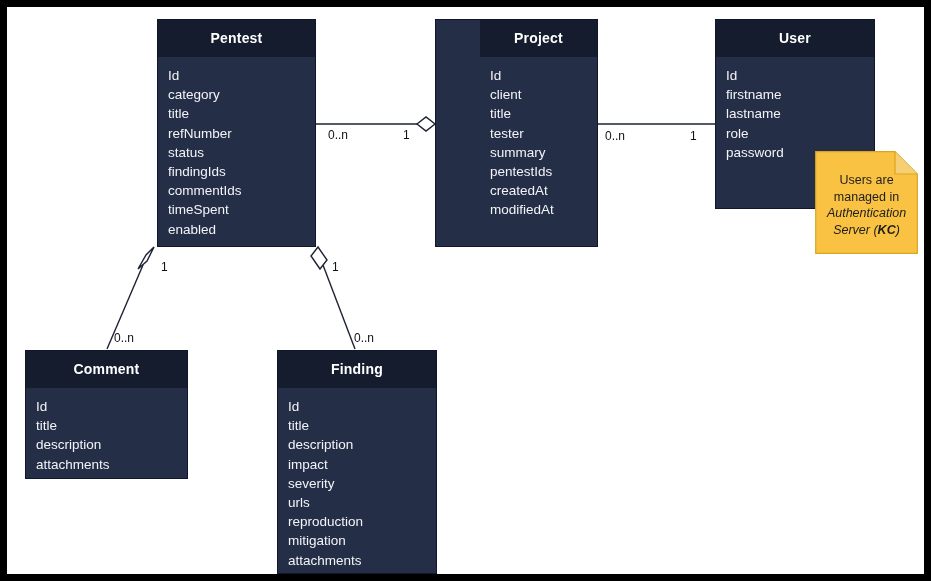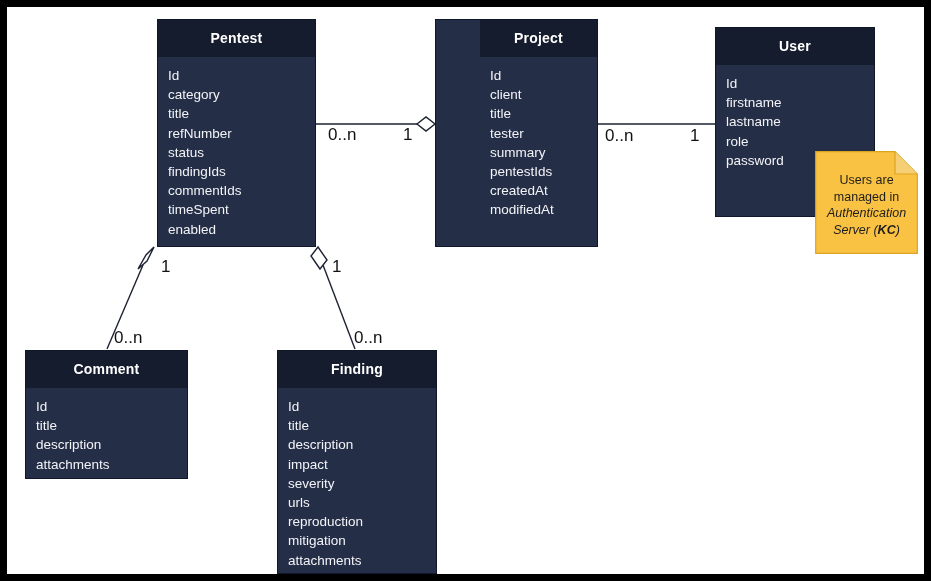--- a/index.html
+++ b/index.html
@@ -70,21 +70,21 @@
     line-height: 16.5px;
     width: 100%;
     box-sizing: border-box;
     padding: 0 8px;
   }
   .note-text .ital { font-style: italic; }
   .note-text .boldital { font-style: italic; font-weight: bold; }
   .mult {
     position: absolute;
     color: #111111;
-    font-size: 17px;
+    font-size: 12px;
     line-height: 14px;
     white-space: nowrap;
   }
 </style>
 </head>
 <body>
 
 <div id="canvas">
 
   <svg id="edge-layer" viewBox="0 0 931 581" xmlns="http://www.w3.org/2000/svg">
@@ -123,21 +123,21 @@
       <div class="uml-attr">client</div>
       <div class="uml-attr">title</div>
       <div class="uml-attr">tester</div>
       <div class="uml-attr">summary</div>
       <div class="uml-attr">pentestIds</div>
       <div class="uml-attr">createdAt</div>
       <div class="uml-attr">modifiedAt</div>
     </div>
   </div>
 
-  <div class="umlclass" style="left:708px; top:20px; width:160px; height:190px;justify-content:space-between;">
+  <div class="umlclass" style="left:708px; top:12px; width:160px; height:190px;justify-content:space-between;">
     <div class="uml-header">User</div>
     <div class="uml-attrs">
       <div class="uml-attr">Id</div>
       <div class="uml-attr">firstname</div>
       <div class="uml-attr">lastname</div>
       <div class="uml-attr">role</div>
       <div class="uml-attr">password</div>
     </div>
   </div>
 

